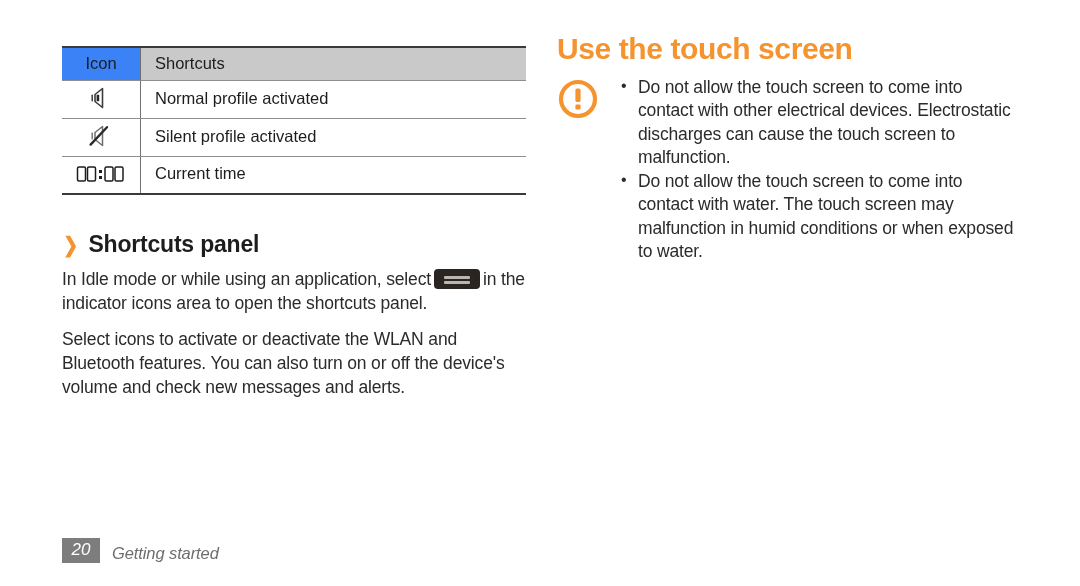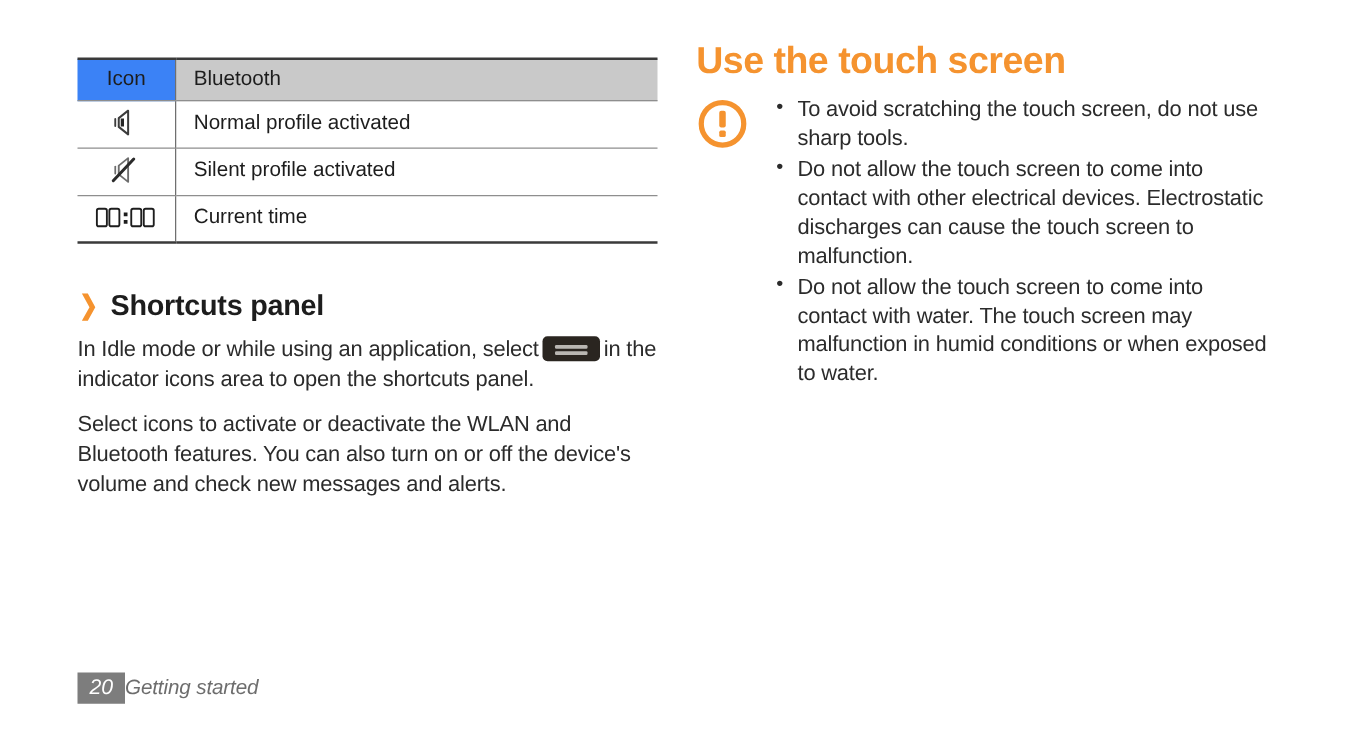--- a/index.html
+++ b/index.html
@@ -180,21 +180,22 @@
     font-size: 16px;
     color: #2b2b2b;
   }
 
   
   .footer {
     position: absolute;
     left: 62px;
     bottom: 23px;
     display: flex;
-    align-items: center;
+    align-items: flex-end;
+    gap: 12px;
   }
   .page-num {
     background: #7d7d7d;
     color: #ffffff;
     font-style: italic;
     font-size: 17px;
     padding: 2px 9px 3px 9px;
     line-height: 1.18;
     min-width: 20px;
     text-align: center;
@@ -210,21 +211,21 @@
 <body>
 
 <div class="page">
 
   <div class="col-left">
 
     <table class="icon-table">
       <tbody>
         <tr class="head-row">
           <th class="col-icon">Icon</th>
-          <th>Bluetooth</th>
+          <th>Shortcuts</th>
         </tr>
 
         <tr>
           <td class="cell-icon">
             <span class="glyph">
               <svg width="26" height="24" viewBox="0 0 26 24">
                 <path d="M14.5 2.5 L7 8.5 L7 15.5 L14.5 21.5 Z" fill="#ffffff" stroke="#3c3c3c" stroke-width="1.6" stroke-linejoin="round"></path>
                 <rect x="8.6" y="8.8" width="2.6" height="6.4" fill="#262626"></rect>
                 <path d="M4.2 9.2 L4.2 14.8" stroke="#3c3c3c" stroke-width="1.5" stroke-linecap="round"></path>
               </svg>
@@ -286,21 +287,20 @@
 
     <div class="caution">
       <span class="caution-icon">
         <svg width="42" height="42" viewBox="0 0 42 42">
           <circle cx="21" cy="21" r="17" fill="none" stroke="#f5932f" stroke-width="4.2"></circle>
           <rect x="18.4" y="10.5" width="5.2" height="13.4" rx="1.6" fill="#f5932f"></rect>
           <rect x="18.4" y="26.4" width="5.2" height="5.2" rx="1.3" fill="#f5932f"></rect>
         </svg>
       </span>
       <ul class="caution-list">
-        <li>To avoid scratching the touch screen, do not use sharp tools.</li>
         <li>Do not allow the touch screen to come into contact with other electrical devices. Electrostatic discharges can cause the touch screen to malfunction.</li>
         <li>Do not allow the touch screen to come into contact with water. The touch screen may malfunction in humid conditions or when exposed to water.</li>
       </ul>
     </div>
   </div>
 
   <div class="footer">
     <span class="page-num">20</span>
     <span class="footer-label">Getting started</span>
   </div>

